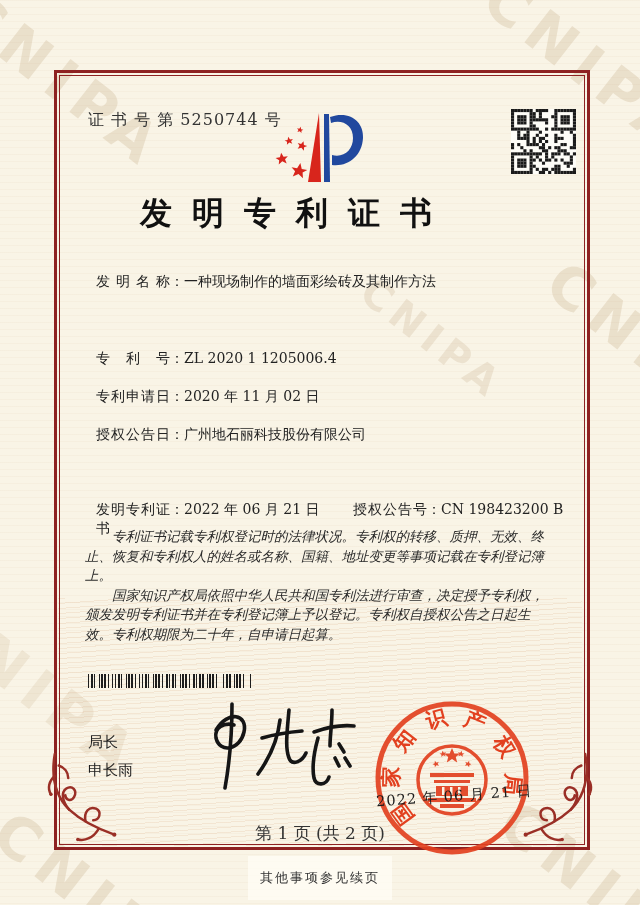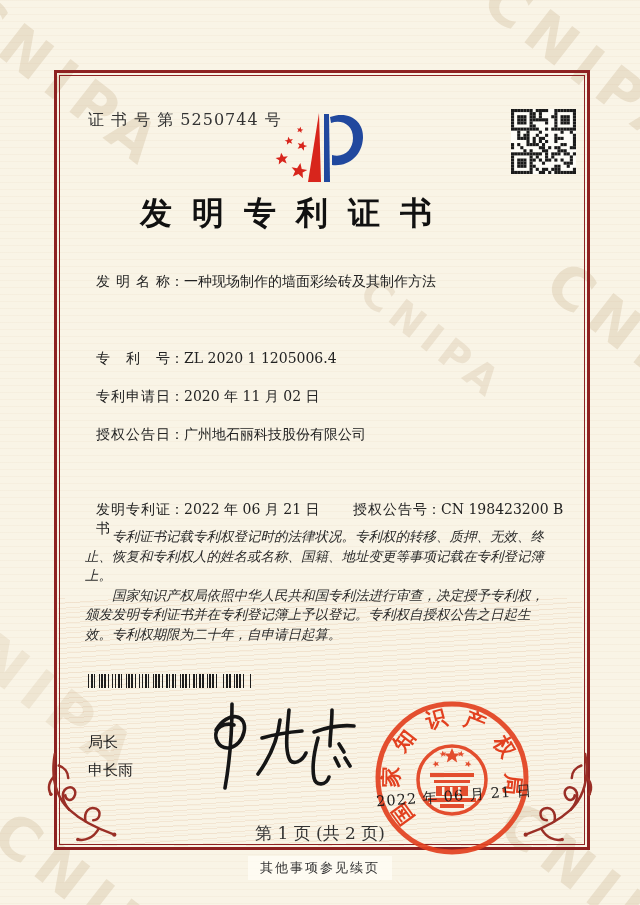--- a/index.html
+++ b/index.html
@@ -41,21 +41,21 @@
     background-image:repeating-linear-gradient(90deg,#1d1d1d 0 1.5px,transparent 1.5px 3px,#1d1d1d 3px 5px,transparent 5px 6.5px,#1d1d1d 6.5px 7.5px,transparent 7.5px 11px,#1d1d1d 11px 12px,transparent 12px 13.5px);}
   .officer{position:absolute;left:88px;top:728px;font-family:"DejaVu Sans","Liberation Sans",sans-serif;
     font-size:15px;color:#1d1d1d;line-height:28px;}
   .signature{position:absolute;left:192px;top:698px;width:175px;height:100px;}
   .seal{position:absolute;left:368px;top:694px;width:168px;height:168px;z-index:4;}
   .seal-date{position:absolute;left:376px;top:786px;width:176px;font-size:14.5px;color:#1c1c1c;
     transform:rotate(-4deg);z-index:5;letter-spacing:1px;}
   .page-info{position:absolute;left:0;top:822px;width:640px;text-align:center;font-size:17px;color:#333;}
   .cont-wrap{position:absolute;left:0;top:856px;width:640px;text-align:center;}
   .cont-note{display:inline-block;font-size:13px;color:#333;background:rgba(255,253,245,0.75);
-    padding:3px 12px;letter-spacing:2px;}
+    padding:13px 12px;letter-spacing:2px;}
   .flourish{position:absolute;width:96px;height:104px;z-index:4;}
   .fl-bl{left:26px;top:750px;}
   .fl-br{left:518px;top:750px;transform:scaleX(-1);}
   .seal-char{font-family:"DejaVu Serif","Liberation Serif",serif;font-weight:bold;font-size:21px;fill:#e2401f;}
 </style>
 </head>
 <body>
 
 <div class="page">
 

